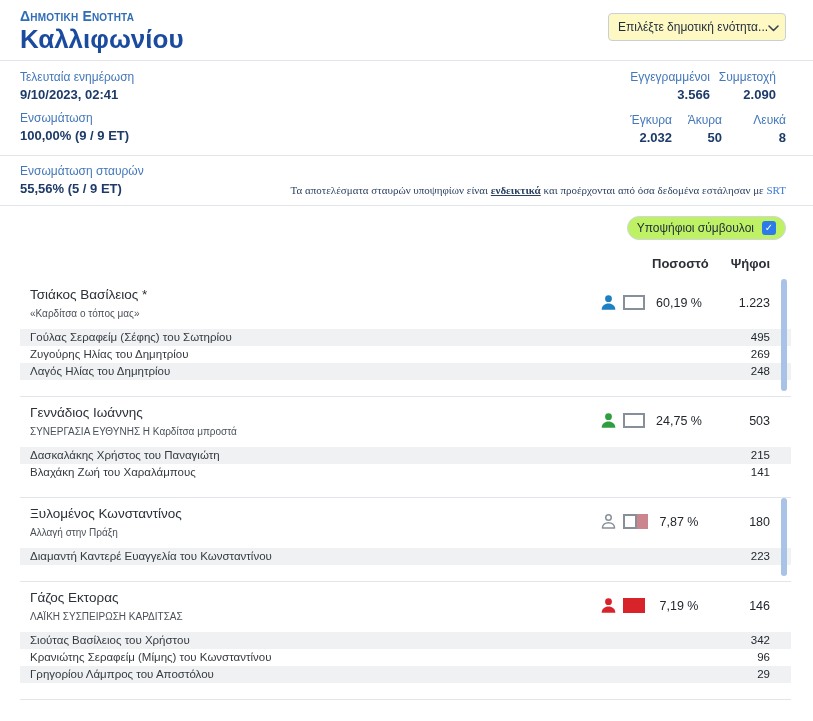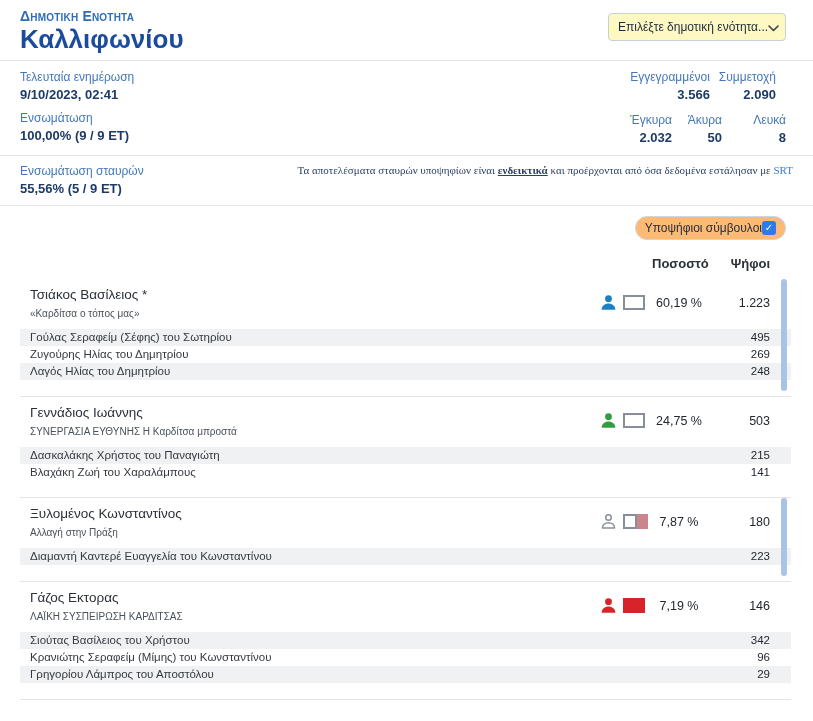--- a/index.html
+++ b/index.html
@@ -19,29 +19,29 @@
   .stats{display:flex; justify-content:space-between; padding:9px 27px 10px 20px;}
   .stat-label{font-size:12px; color:#4478ba;}
   .stat-value{font-size:13px; font-weight:bold; color:#1d3a68; margin-top:3px;}
   .stats-left .grp + .grp{margin-top:9px;}
   .stats-right{display:flex; flex-direction:column; gap:11px;}
   .srow{display:flex;}
   .scell{display:flex; flex-direction:column; align-items:flex-end;}
   .scell.w66{width:66px;} .scell.w50{width:50px;} .scell.w64{width:64px;}
 
   
-  .cross{display:flex; justify-content:space-between; align-items:flex-start; padding:8px 20px 9px 20px;}
+  .cross{display:flex; justify-content:space-between; align-items:flex-end; padding:8px 27px 9px 20px;}
   .note{font-size:11px; color:#2c4162; text-align:right; white-space:nowrap;font-family:Liberation Serif, serif;}
   .note .emph{font-weight:bold; text-decoration:underline;}
   .note .lnk{color:#3a7bd5; cursor:pointer;}
 
   
   .controls{display:flex; justify-content:flex-end; padding:10px 27px 0 20px;}
-  .toggle-btn{display:flex; align-items:center; border:1px solid #cfd6dd; border-radius:12px;
-              background:#fdba74; padding:4px 9px; cursor:pointer;}
+  .toggle-btn{display:flex; align-items:center; gap:8px; border:1px solid #cfd6dd; border-radius:12px;
+              background:#bef264; padding:4px 9px; cursor:pointer;}
   .toggle-btn .lbl{font-size:12px; color:#1f2b3e;}
   .checkbox{width:14px; height:14px; border-radius:3px; background:#2d7be8; color:#fff; font-size:10px;
             line-height:14px; text-align:center; display:inline-block;}
 
   
   .colheads{display:flex; margin:16px 22px 8px 20px; padding:0 21px 0 10px;}
   .colheads .spacer{flex:1;}
   .colheads .pct{width:54px; text-align:center; font-weight:bold; font-size:13px; color:#2b3036;}
   .colheads .votes{width:64px; text-align:right; font-weight:bold; font-size:13px; color:#2b3036; margin-left:0;}
 

